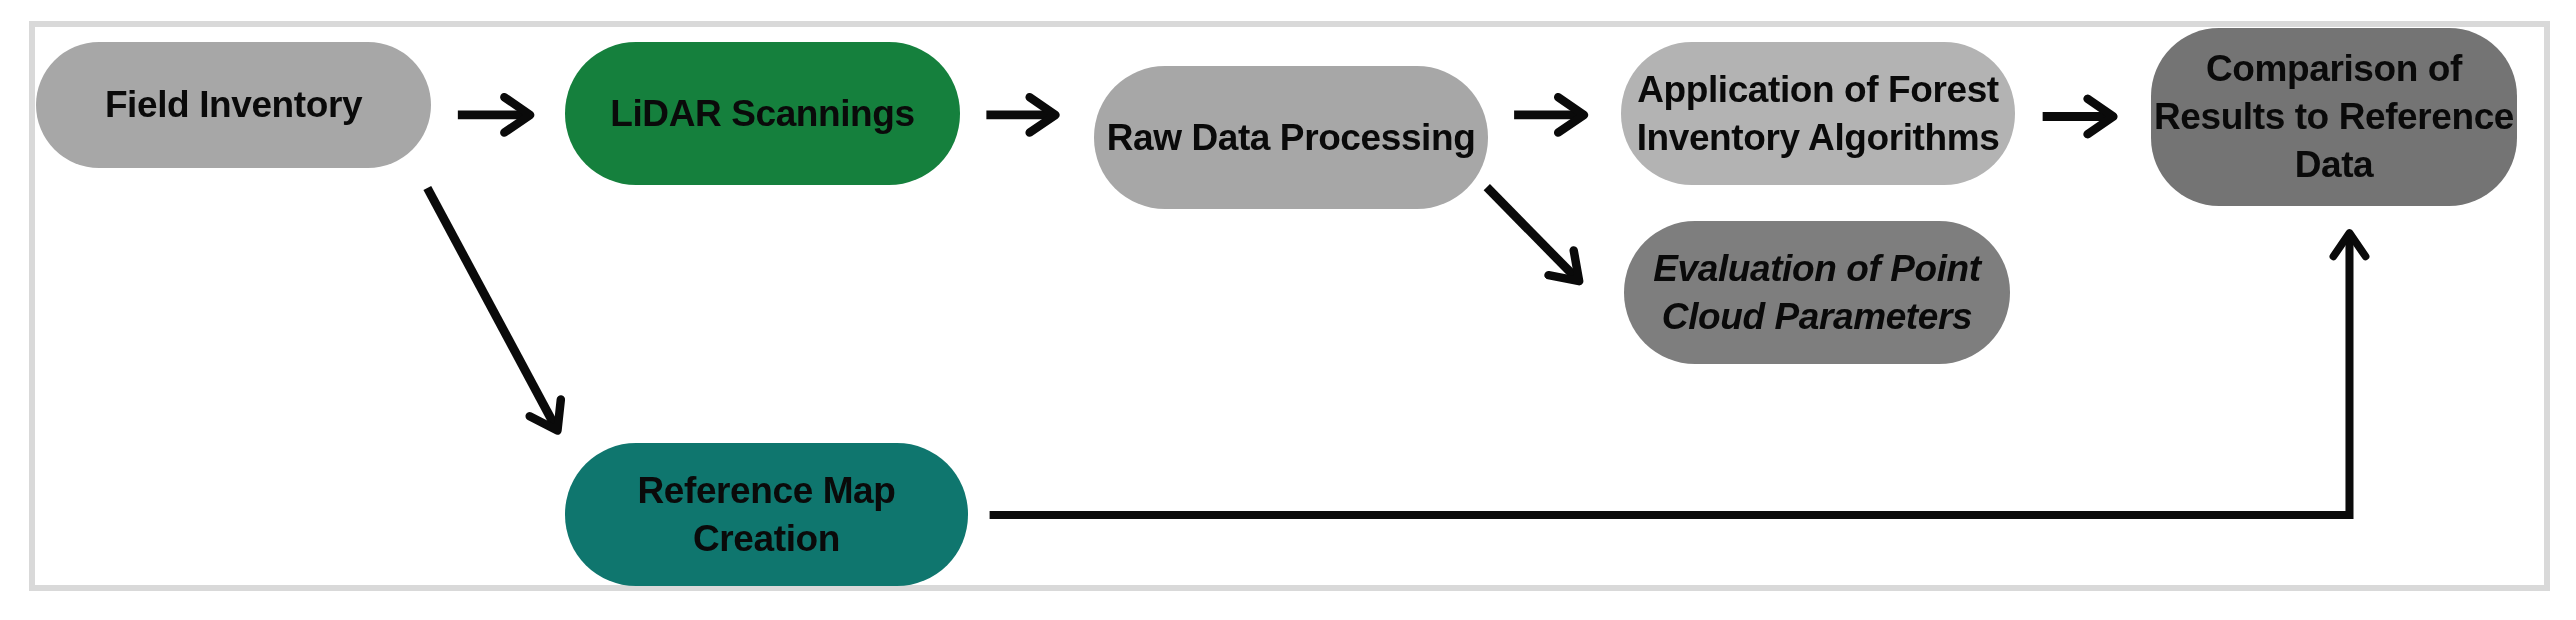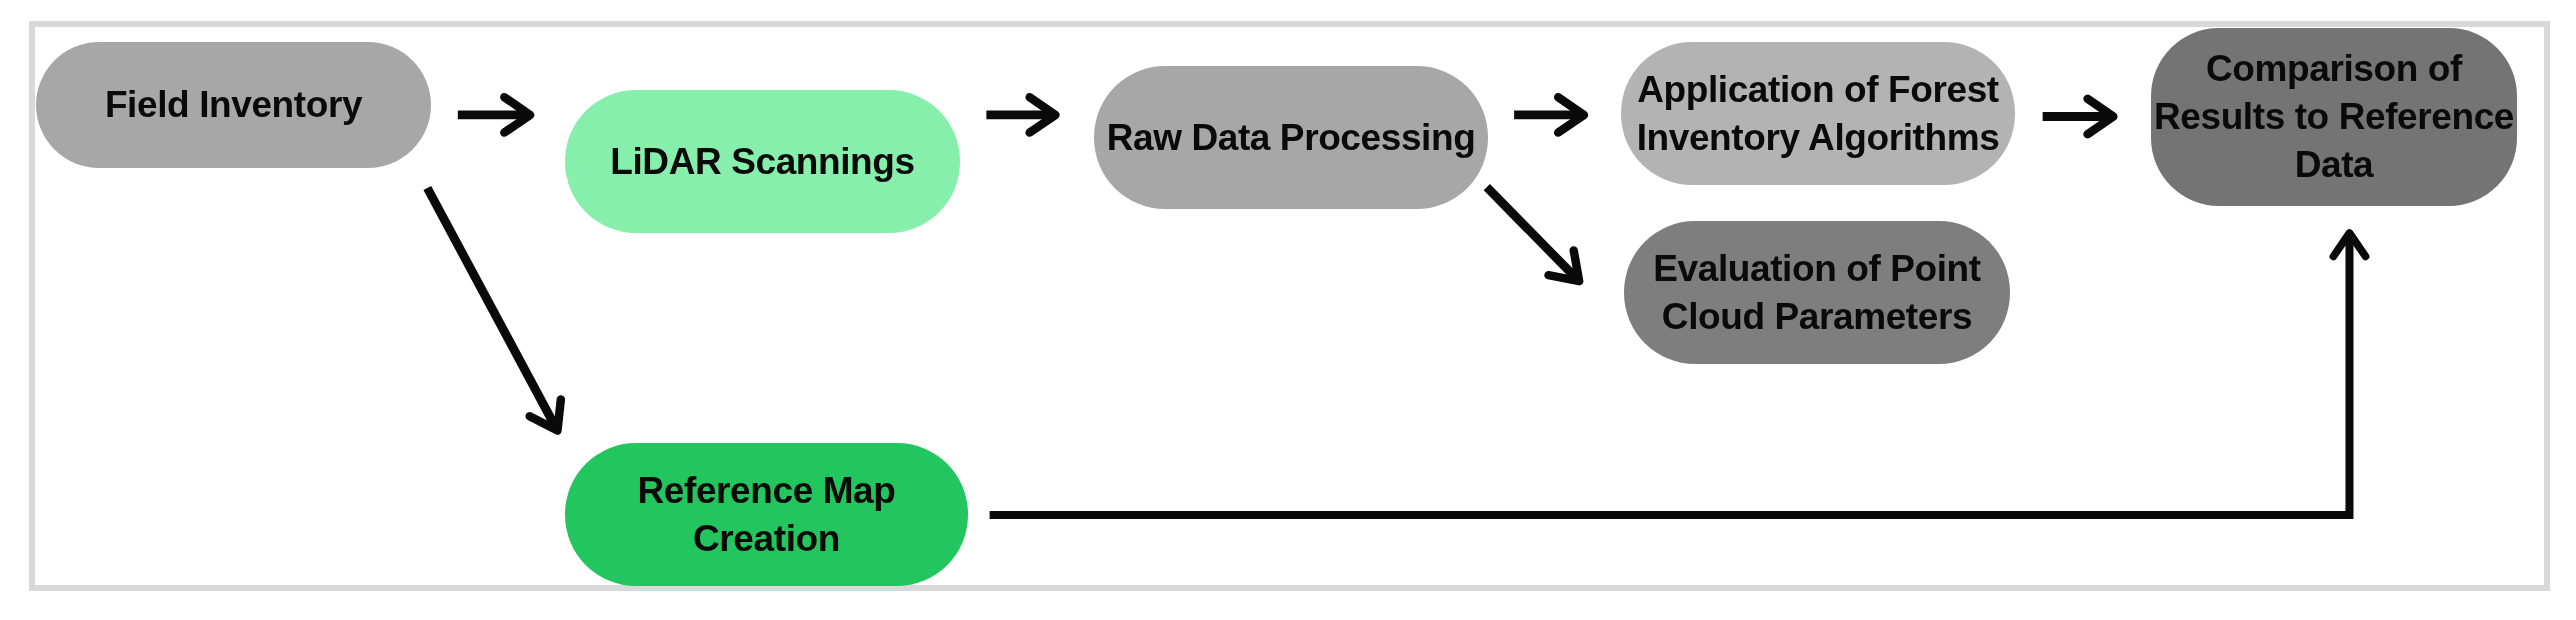--- a/index.html
+++ b/index.html
@@ -40,21 +40,21 @@
     letter-spacing: -0.4px;
     color: #0a0a0a;
     text-align: center;
     white-space: pre-line;
   }
   #node-field-inventory            { left: 36px;   top: 42px;  width: 395px; height: 126px; }
   #node-lidar-scannings            { left: 565px;  top: 42px;  width: 395px; height: 143px; }
   #node-raw-data-processing        { left: 1094px; top: 42px;  width: 394px; height: 143px; }
   #node-application-algorithms     { left: 1621px; top: 42px;  width: 394px; height: 143px; }
   #node-comparison-results         { left: 2151px; top: 28px;  width: 366px; height: 178px; border-radius: 68px; }
-  #node-evaluation-point-cloud     { left: 1624px; top: 221px; width: 386px; height: 143px; }
+  #node-evaluation-point-cloud     { left: 1624px; top: 221px; width: 386px; height: 143px; font-style: italic; }
   #node-reference-map-creation     { left: 565px;  top: 443px; width: 403px; height: 143px; }
   #arrow-layer {
     position: absolute;
     left: 0; top: 0;
     width: 2576px;
     height: 621px;
     z-index: 3;
     pointer-events: none;
   }
 </style>
@@ -62,21 +62,21 @@
 <body>
 
 <div id="canvas">
 
   <div id="frame"></div>
 
   <div class="node" id="node-field-inventory" style="background-color: rgb(167, 167, 167);">
     <div class="label">Field Inventory</div>
   </div>
 
-  <div class="node" id="node-lidar-scannings" style="background-color: #86efac; margin-top: 48px;">
+  <div class="node" id="node-lidar-scannings" style="background-color: #15803d;">
     <div class="label">LiDAR Scannings</div>
   </div>
 
   <div class="node" id="node-raw-data-processing" style="background-color: rgb(167, 167, 167); margin-top: 24px;">
     <div class="label">Raw Data Processing</div>
   </div>
 
   <div class="node" id="node-application-algorithms" style="background-color: rgb(179, 179, 179);">
     <div class="label">Application of Forest
 Inventory Algorithms</div>
@@ -86,21 +86,21 @@
     <div class="label">Comparison of
 Results to Reference
 Data</div>
   </div>
 
   <div class="node" id="node-evaluation-point-cloud" style="background-color: rgb(126, 126, 126);">
     <div class="label">Evaluation of Point
 Cloud Parameters</div>
   </div>
 
-  <div class="node" id="node-reference-map-creation" style="background-color: #22c55e;">
+  <div class="node" id="node-reference-map-creation" style="background-color: #0f766e;">
     <div class="label">Reference Map
 Creation</div>
   </div>
 
   <svg id="arrow-layer" viewBox="0 0 3207 773" xmlns="http://www.w3.org/2000/svg">
     <defs>
       <marker id="chev" viewBox="0 0 12 12" refX="9.5" refY="6" markerWidth="5" markerHeight="5" orient="auto-start-reverse" markerUnits="strokeWidth">
         <polyline points="2.5,1.2 9.5,6 2.5,10.8" fill="none" stroke="#0a0a0a" stroke-width="2.3" stroke-linecap="round" stroke-linejoin="round"></polyline>
       </marker>
     </defs>

